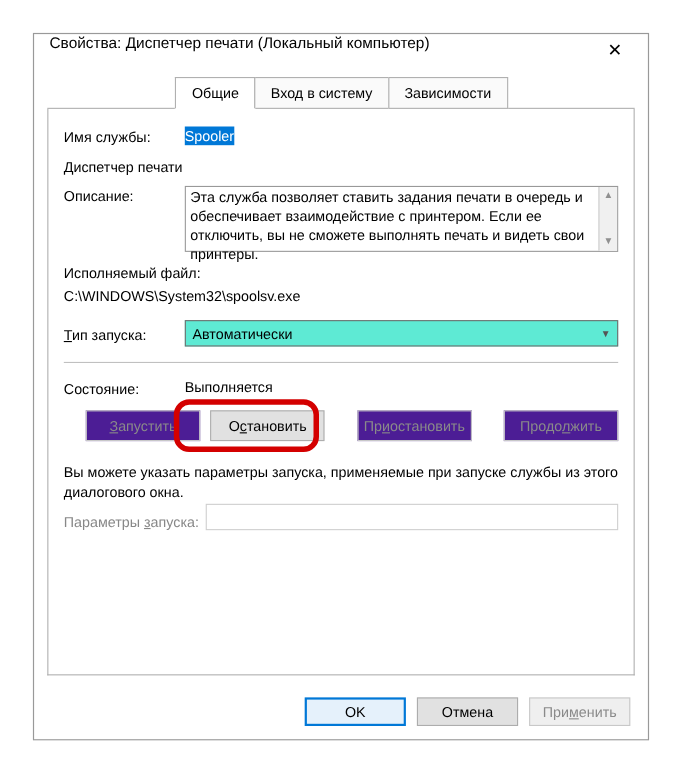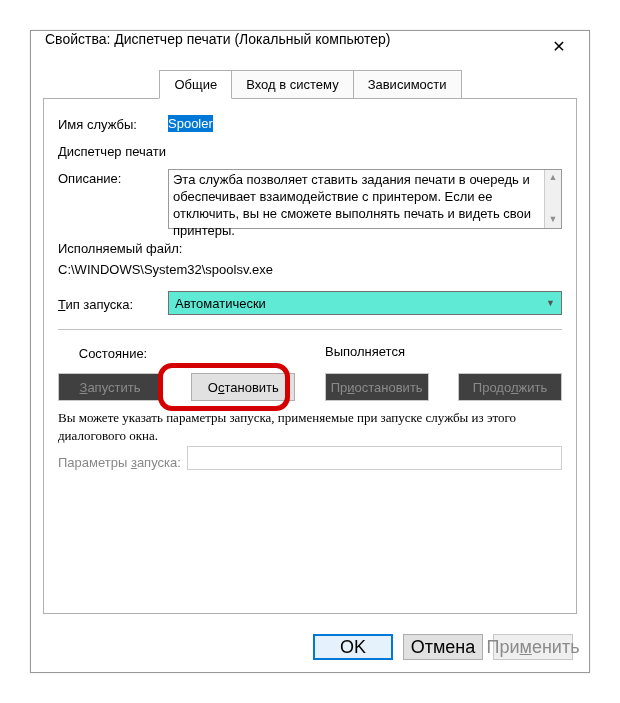--- a/index.html
+++ b/index.html
@@ -135,54 +135,55 @@
     border: 1px solid #adadad;
     background: #e1e1e1;
     font-size: 13px;
     cursor: default;
     display: flex;
     align-items: center;
     justify-content: center;
   }
   .btn.disabled {
     color: #8a8a8a;
-    background: #404040;
+    background: #4c1d95;
     border-color: #c8c8c8;
+    margin-left: 20px;
   }
   .highlight-ring {
     position: absolute;
     border: 5px solid #d40000;
     border-radius: 14px;
     pointer-events: none;
   }
-  .params-note { margin-top: 8px; line-height: 1.35; font-family: Liberation Serif, serif; }
+  .params-note { margin-top: 20px; line-height: 1.35; }
   .params-row { display: flex; align-items: flex-end; margin-top: 2px; }
   .params-lbl { color: #888; margin-right: 6px; }
   .params-input {
     flex: 1;
     height: 24px;
     border: 1px solid #cfcfcf;
     background: #fff;
   }
   .footer {
     position: absolute;
     bottom: 12px;
     right: 16px;
     display: flex;
     gap: 10px;
   }
   .fbtn {
-    width: 80px;
+    width: 92px;
     height: 26px;
     border: 1px solid #adadad;
     background: #e1e1e1;
     display: flex;
     align-items: center;
     justify-content: center;
-    font-size: 18px;
+    font-size: 13px;
   }
   .fbtn.ok {
     border: 2px solid #0078d7;
     background: #e5f1fb;
   }
   .fbtn.disabled {
     color: #8a8a8a;
     background: #efefef;
     border-color: #c8c8c8;
   }
@@ -236,21 +237,21 @@
         <div class="val">
           <div class="select">
             <span>Автоматически</span>
             <span class="select-arrow">▼</span>
           </div>
         </div>
       </div>
 
       <hr class="sep">
 
-      <div class="row" style="margin-bottom:0;text-align:center;">
+      <div class="row" style="margin-bottom:0;">
         <div class="lbl">Состояние:</div>
         <div class="val">Выполняется</div>
       </div>
 
       <div class="state-buttons">
         <div class="btn disabled">
             <span><span class="u">З</span>апустить</span>
           </div>
         <div class="btn">
             <span>О<span class="u">с</span>тановить</span>

